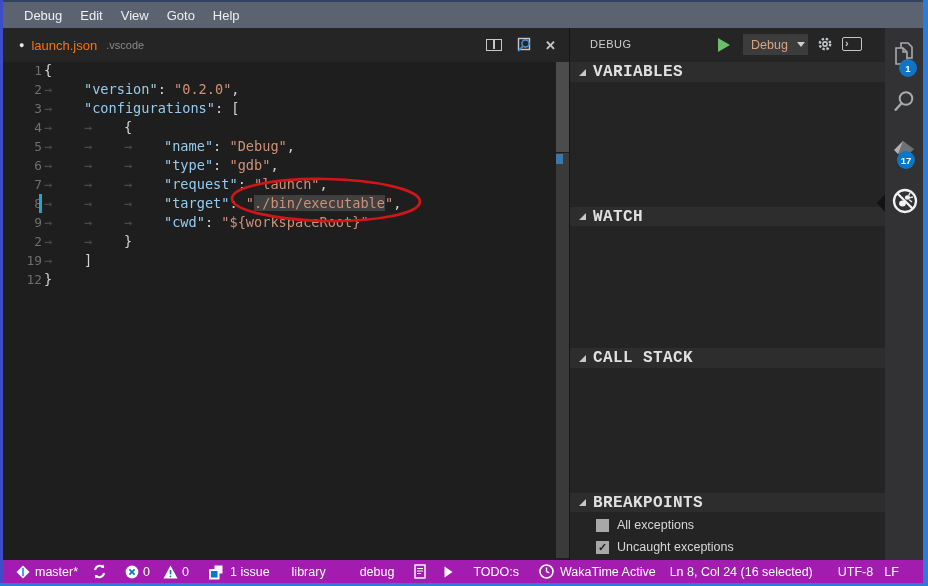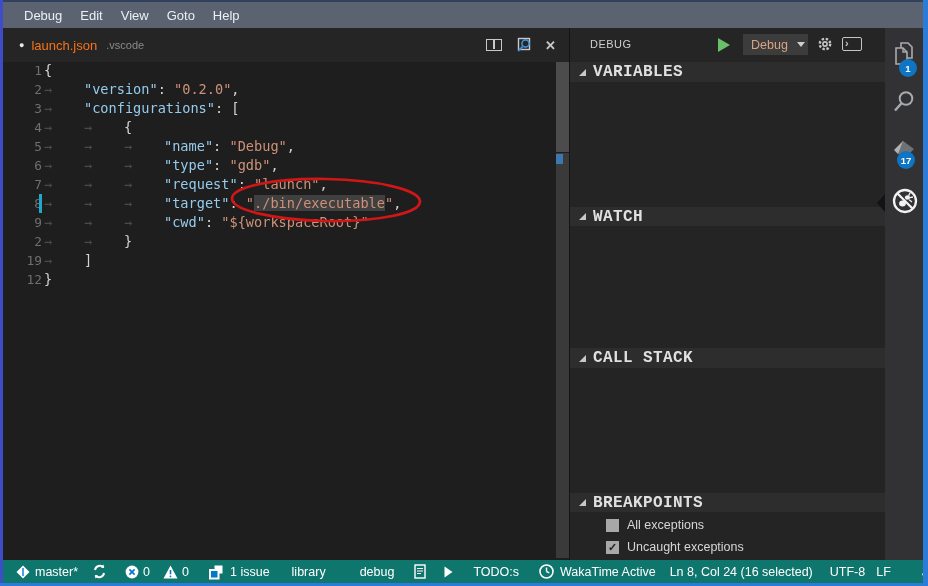--- a/index.html
+++ b/index.html
@@ -68,40 +68,40 @@
 
   .section-header { position:absolute; left:0; width:315px; background:#2d2d2e;
                     display:flex; align-items:center; padding-left:9px; }
   .tri { width:0; height:0; border-left:7px solid transparent; border-bottom:7px solid #c8c8c8; margin-right:7px; }
   .section-label { color:#e0e0e0; font-size:16px; font-weight:bold; letter-spacing:0.4px;font-family:Liberation Mono, monospace; }
   .sec-var   { top:34px;  height:20px; }
   .sec-watch { top:179px; height:19px;text-align:right; }
   .sec-cs    { top:320px; height:20px; }
   .sec-bp    { top:465px; height:19px; }
 
-  .bp-rows { position:absolute; left:10px; top:486px; width:315px; }
+  .bp-rows { position:absolute; left:0; top:486px; width:315px; }
   .bp-row { height:22px; display:flex; align-items:center; padding-left:26px; }
   .checkbox { width:13px; height:13px; background:#a8a8a8; margin-right:8px; text-align:center;
               font-size:11px; line-height:13px; color:#252526; font-weight:bold; }
   .bp-label { color:#d6d6d6; font-size:12.5px; }
 
   
   .activitybar { position:absolute; left:885px; top:28px; width:38px; height:532px; background:#323234; }
   .act-item { position:absolute; left:5px; width:28px; height:28px; }
   .act-explorer { top:12px; } .act-search { top:60px; } .act-git { top:108px; } .act-debug { top:158px; }
   .badge { position:absolute; width:18px; height:18px; border-radius:50%; background:#0e74c4; color:#fff;
            font-size:9.5px; font-weight:bold; display:flex; align-items:center; justify-content:center; z-index:5; }
   .badge-explorer { left:14px; top:31px; }
   .badge-git      { left:12px; top:123px; }
   .active-indicator { position:absolute; left:-8px; top:166px; width:0; height:0;
                       border-top:9px solid transparent; border-bottom:9px solid transparent;
                       border-right:8px solid #131315; }
 
   
-  .statusbar { position:absolute; left:3px; top:560px; width:920px; height:23px; background:#0f766e;
+  .statusbar { position:absolute; left:3px; top:560px; width:920px; height:23px; background:#a21caf;
                display:flex; align-items:center; color:#fff; font-size:12.5px; }
   .sb-left { display:flex; align-items:center; padding-left:13px; }
   .sb-right { display:flex; align-items:center; margin-left:auto; padding-right:16px; }
   .sb-item { display:flex; align-items:center; white-space:nowrap; }
   .sb-ico { display:flex; align-items:center; }
 </style>
 </head>
 <body>
 
 <div class="border-top"></div>
@@ -321,21 +321,21 @@
         <svg width="15" height="15" viewBox="0 0 15 15">
           <circle cx="7.5" cy="7.5" r="6.5" fill="none" stroke="#fff" stroke-width="1.6"></circle>
           <line x1="7.5" y1="7.5" x2="7.5" y2="3.5" stroke="#fff" stroke-width="1.4"></line>
           <line x1="7.5" y1="7.5" x2="10.3" y2="8.8" stroke="#fff" stroke-width="1.4"></line>
         </svg>
       </span>
       <span>WakaTime Active</span>
     </span>
   </div>
   <div class="sb-right">
-    <span class="sb-item" style="margin-right:17px;padding-left:14px;">
+    <span class="sb-item" style="margin-right:25px;padding-left:14px;">
       <span>Ln 8, Col 24 (16 selected)</span>
     </span>
     <span class="sb-item" style="margin-right:11px;">
       <span>UTF-8</span>
     </span>
     <span class="sb-item" style="margin-right:31px;">
       <span>LF</span>
     </span>
     <span class="sb-item" style="margin-right:22px;">
       <span>JSON</span>

